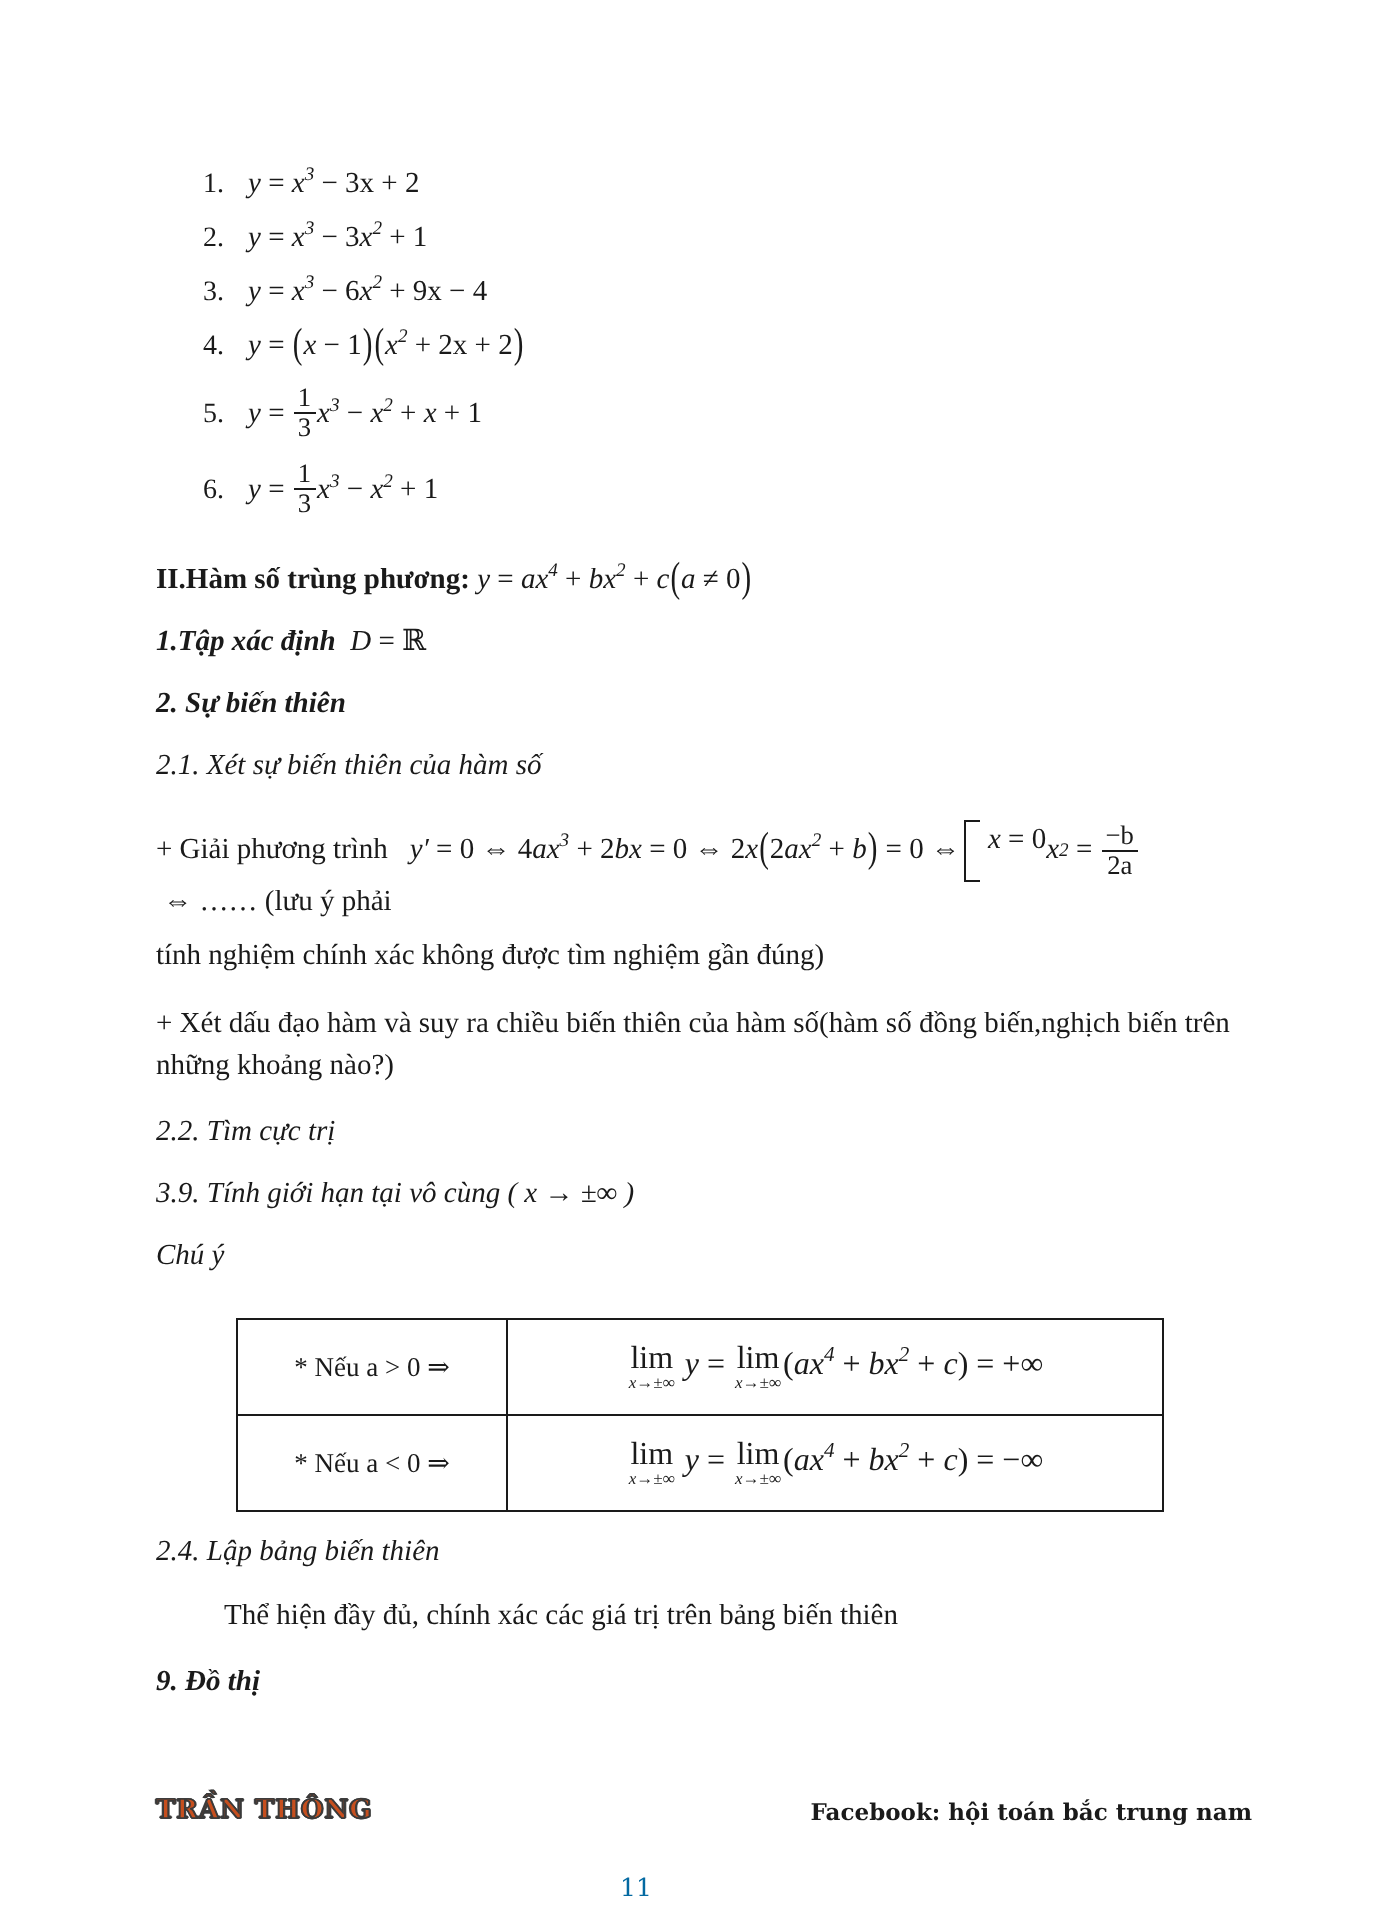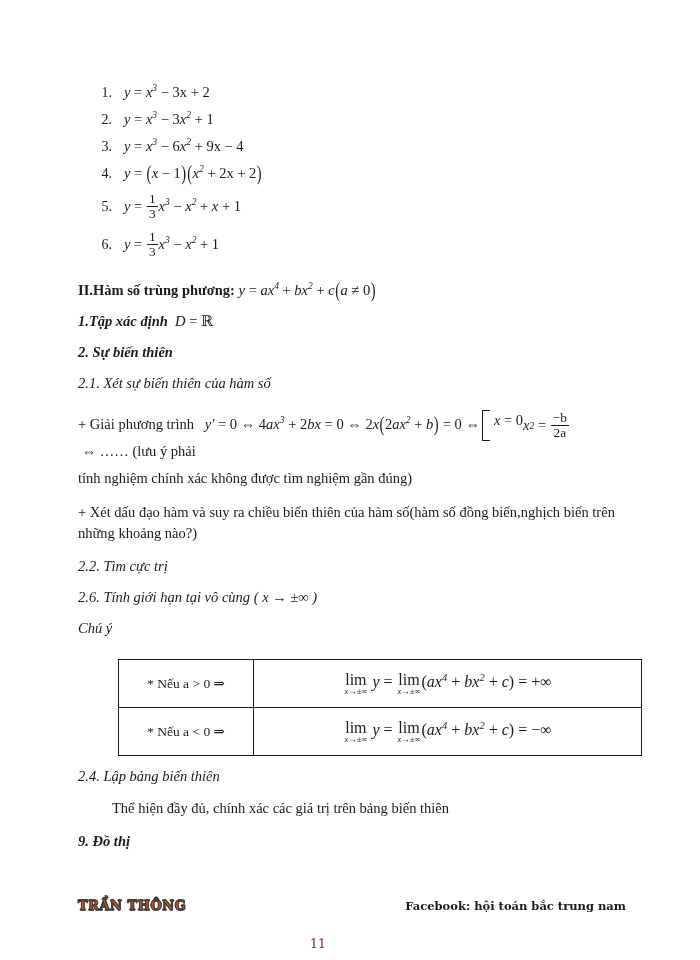--- a/index.html
+++ b/index.html
@@ -140,21 +140,21 @@
     display: flex;
     align-items: center;
     margin-top: 1px;
   }
 
   
   .lim-table {
     position: absolute;
     left: 118px;
     top: 659px;
-    width: 524px;
+    width: 464px;
     border-collapse: collapse;
     table-layout: fixed;
   }
   .lim-table td {
     border: 1.3px solid #1a1a1a;
     padding: 0;
     vertical-align: middle;
   }
   .lim-table td.cond {
     width: 134px;
@@ -204,21 +204,21 @@
     font-size: 11.5px;
     color: #1a1a1a;
   }
   .pageno {
     position: absolute;
     top: 936px;
     left: 0;
     width: 636px;
     text-align: center;
     font-size: 12.5px;
-    color: #701a75;
+    color: #0369a1;
     font-family: "DejaVu Serif", serif;
   }
 </style>
 </head>
 <body>
 
 <div class="page">
 
   <div class="content">
 
@@ -288,21 +288,21 @@
 
     <p class="para tight" style="margin-top:6px;">tính nghiệm chính xác không được tìm nghiệm gần đúng)</p>
 
     <p class="para">
       <span>+ Xét dấu đạo hàm và suy ra chiều biến thiên của hàm số(hàm số đồng biến,nghịch biến trên</span>
       <span>những khoảng nào?)</span>
     </p>
 
     <p class="h-it">2.2. Tìm cực trị</p>
 
-    <p class="h-it">2.6. Tính giới hạn tại vô cùng ( x → ±∞ )</p>
+    <p class="h-it">3.9. Tính giới hạn tại vô cùng ( x → ±∞ )</p>
 
     <p class="h-it">Chú ý</p>
   </div>
 
   <table class="lim-table">
     <tbody>
       <tr>
         <td class="cond">* Nếu a &gt; 0  ⇒</td>
         <td class="val">
           <span class="math lim-expr" title="lim x-&gt;+-inf y = lim x-&gt;+-inf (ax^4+bx^2+c) = +inf"><span class="limop"><span class="lw up">lim</span><span class="lu">x→±∞</span></span>&nbsp;y<span class="up"> = </span><span class="limop"><span class="lw up">lim</span><span class="lu">x→±∞</span></span><span class="up">(</span>ax<sup class="sm">4</sup><span class="up"> + </span>bx<sup class="sm">2</sup><span class="up"> + </span>c<span class="up">) = +∞</span></span>

